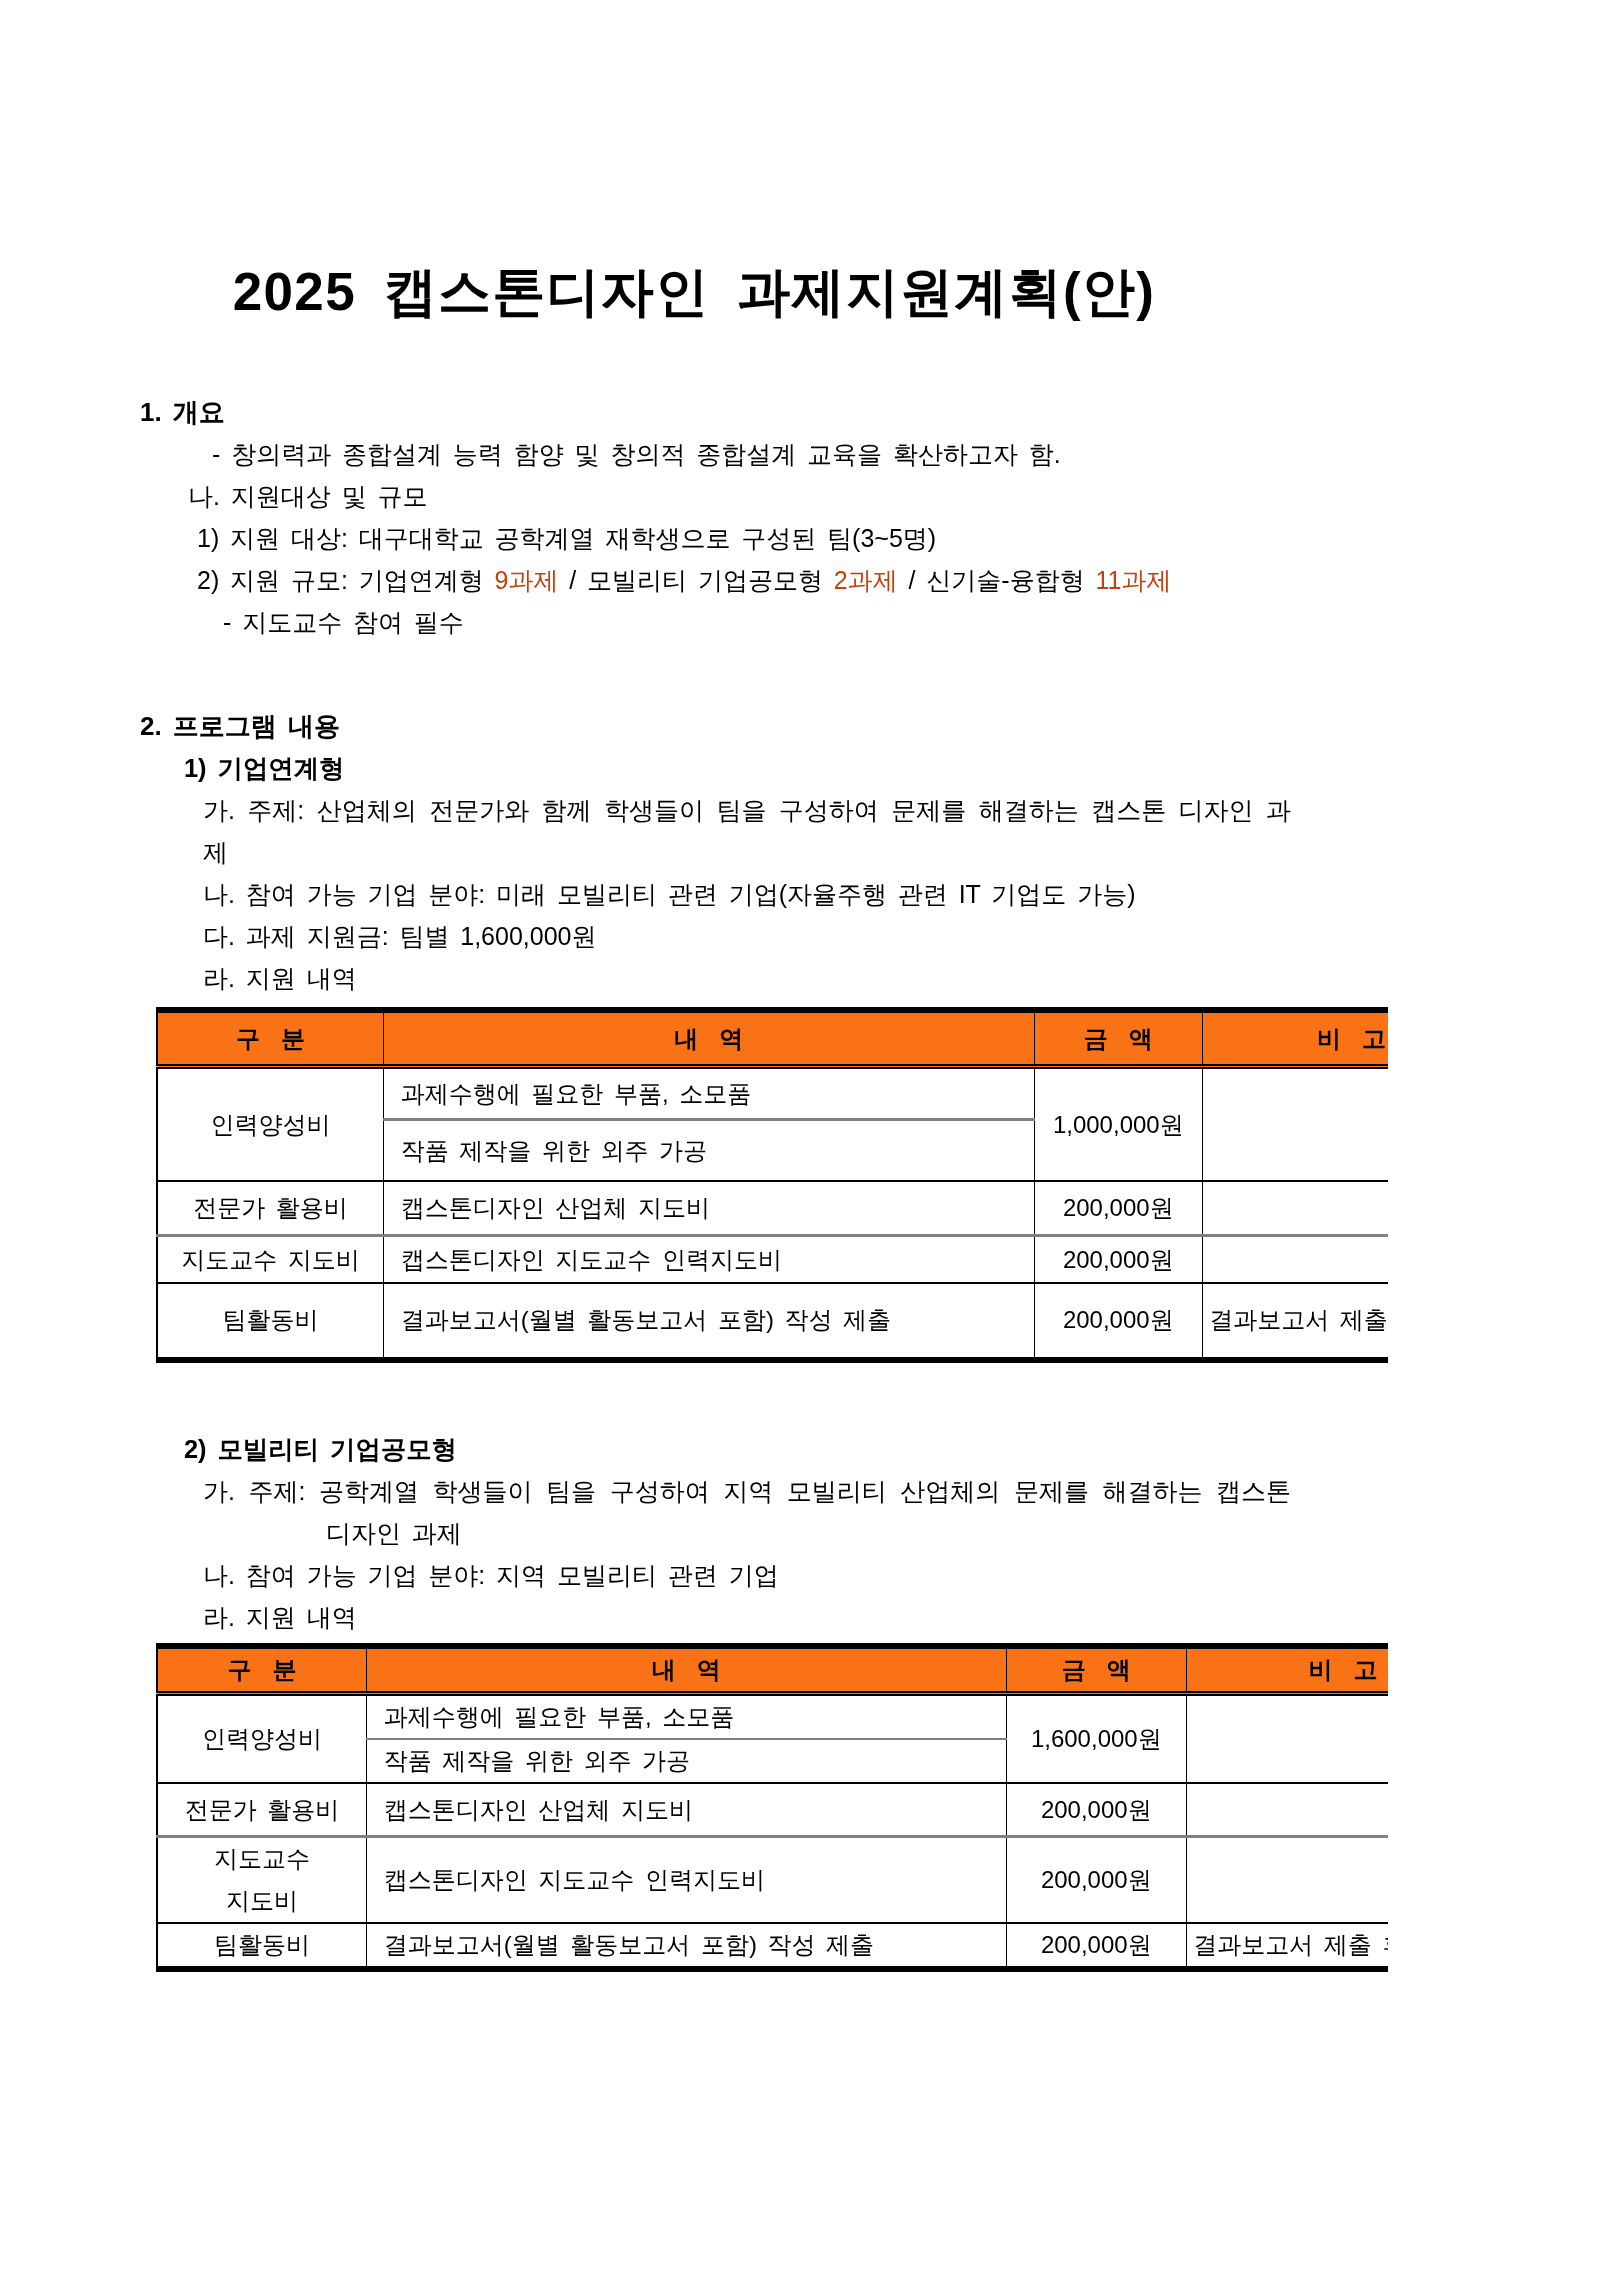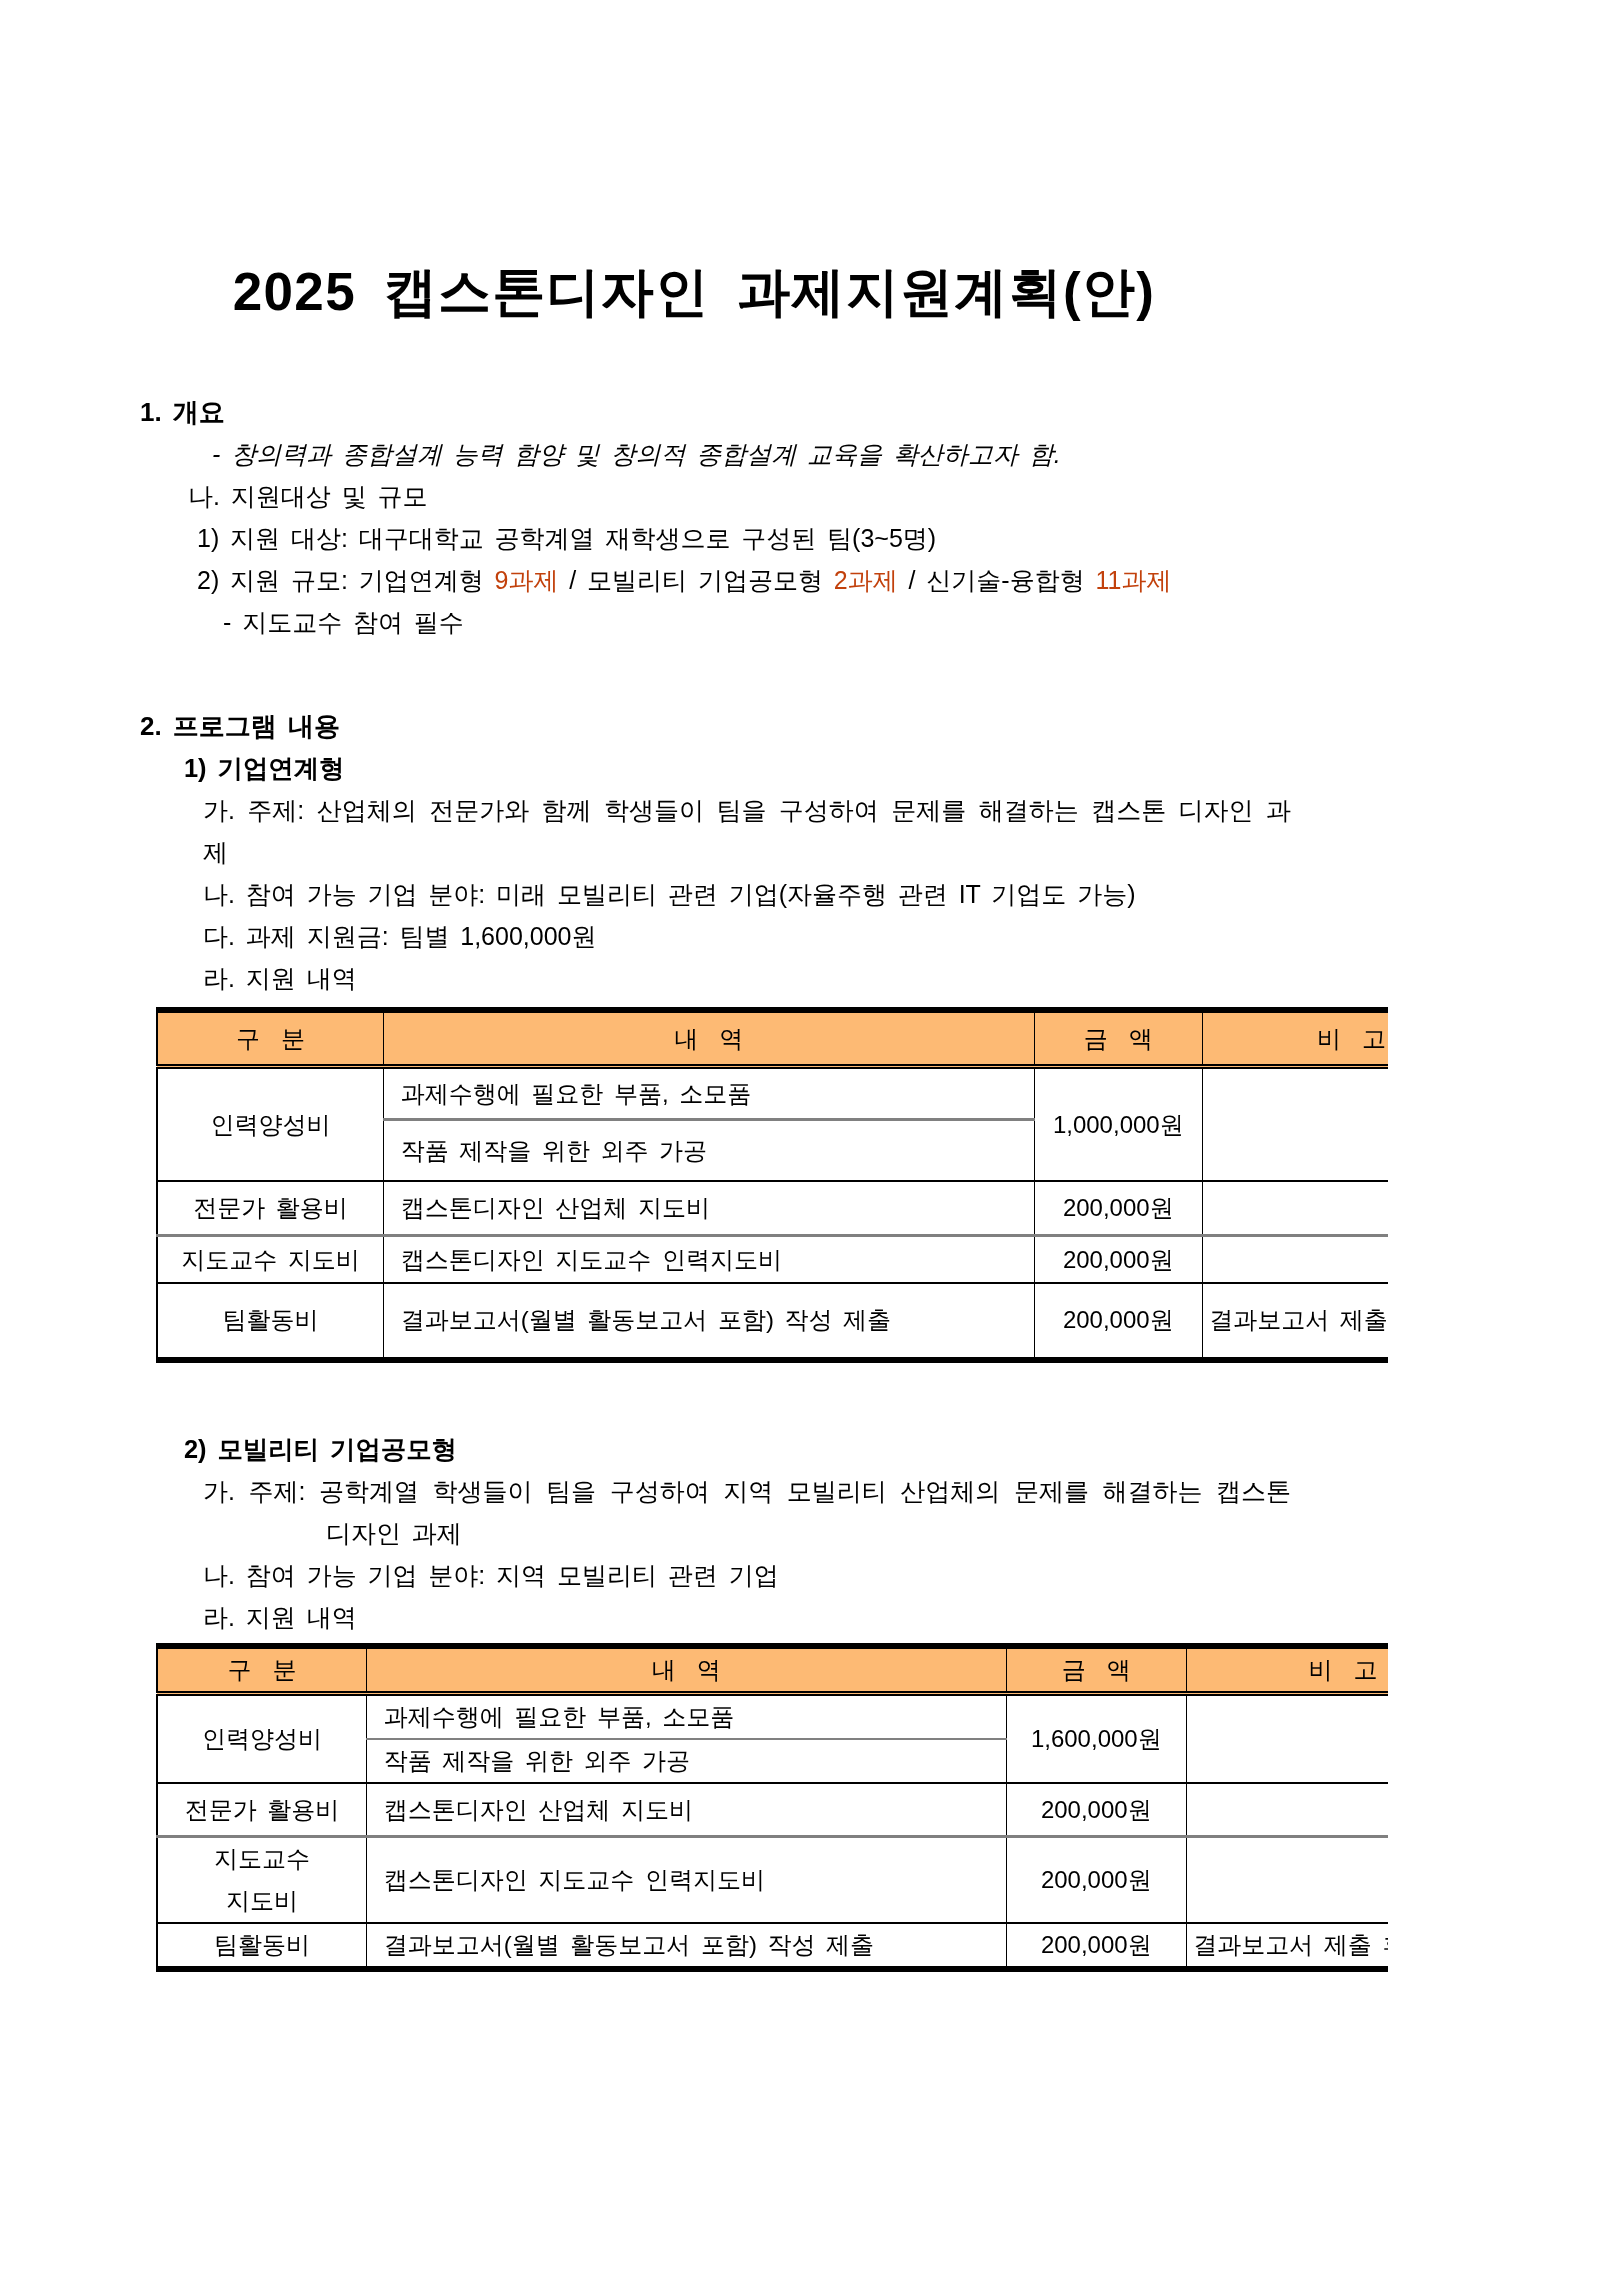--- a/index.html
+++ b/index.html
@@ -28,21 +28,21 @@
     font-size:25px;
     line-height:42px;
     word-spacing:3.9px;
   }
   .h-sec { font-weight:bold; font-size:26px; }
   .h-sub { font-weight:bold; font-size:25.4px; }
   .mt-sec1 { margin-top:62px; }
   .mt-sec2 { margin-top:62px; }
   .mt-sub2 { margin-top:65px; }
   .ind-a    { padding-left:48px;  }
-  .ind-dash1{ padding-left:72px;font-style:italic; }
+  .ind-dash1{ padding-left:72px; }
   .ind-num  { padding-left:57px;  }
   .ind-dash2{ padding-left:83px; }
   .ind-sub  { padding-left:44px;  }
   .ind-ga   { padding-left:63px;  }
   .ind-cont { padding-left:186px; }
   .stretch { text-align:justify; text-align-last:justify; }
   .red { color:#c2410c; font-weight:normal; }
 
   table.support {
     margin-left:16.3px;
@@ -55,22 +55,22 @@
     border-left:2.6px solid #000;
     border-right:2.6px solid #000;
   }
   table.support td, table.support th {
     border-left:1.3px solid #000;
     border-right:1.3px solid #000;
     vertical-align:middle;
     font-weight:normal;
   }
   table.support thead th {
-    background:#fdba74;
-    font-weight:normal;
+    background:#f97316;
+    font-weight:bold;
     border-bottom:5.9px double #000;
     white-space:pre;
     text-align:center;
   }
   .t1 thead th { height:57px; }
   .t2 thead th { height:48px; }
   td.cat   { text-align:center; }
   td.det   { text-align:left; padding-left:17px; }
   td.amt   { text-align:center; }
   td.note  { text-align:left; padding-left:6.5px; padding-right:1.3px; }

